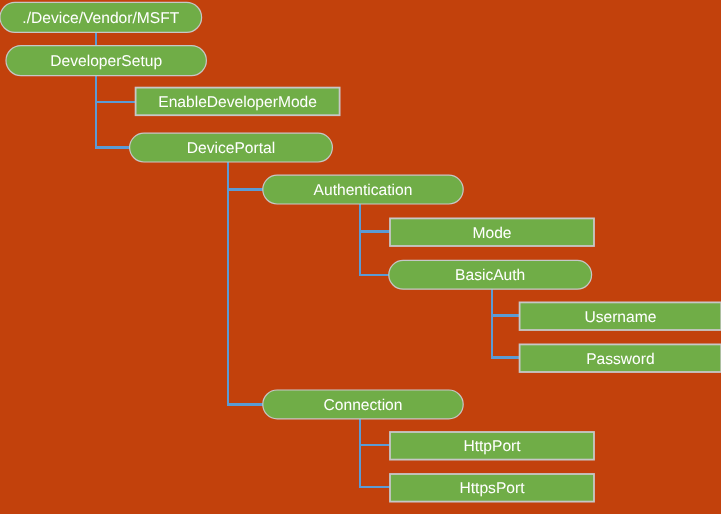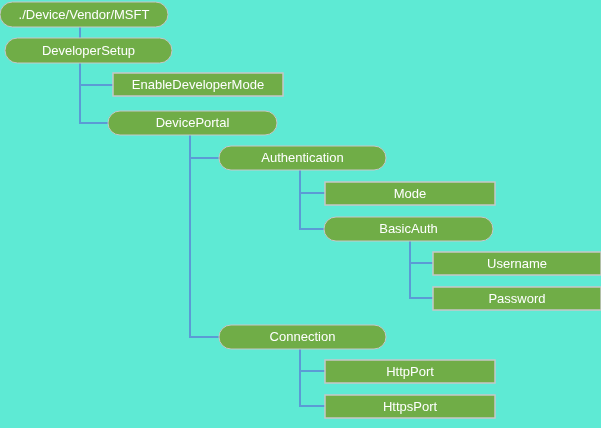--- a/index.html
+++ b/index.html
@@ -11,21 +11,21 @@
   body {
     width: 601px;
     height: 428px;
     overflow: hidden;
     font-family: "Liberation Sans", sans-serif;
   }
   #diagram-root {
     position: relative;
     width: 601px;
     height: 428px;
-    background: #5eead4;
+    background: #c2410c;
   }
   #tree-svg {
     position: absolute;
     left: 0;
     top: 0;
     width: 601px;
     height: 428px;
     display: block;
   }
   .node-label {

